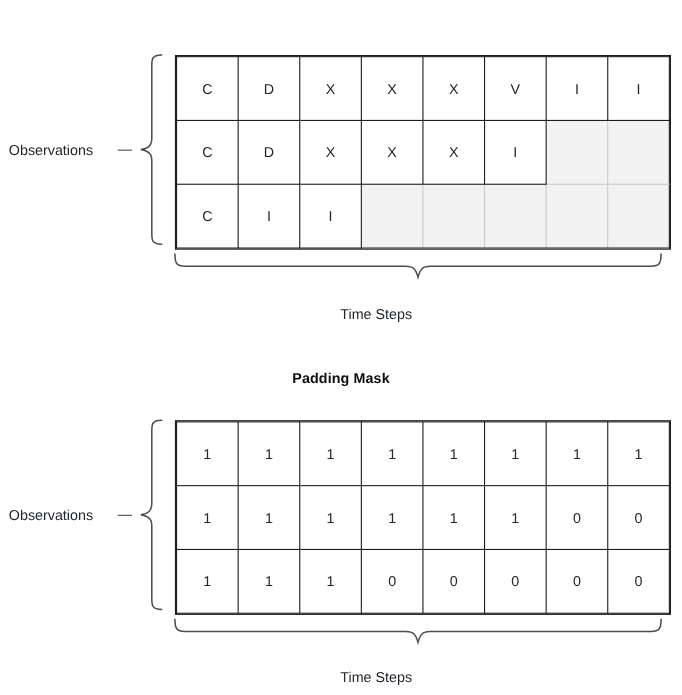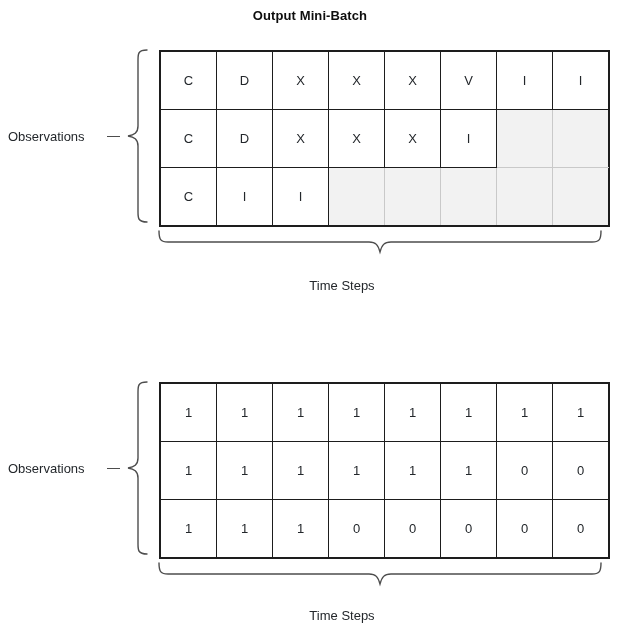--- a/index.html
+++ b/index.html
@@ -96,21 +96,20 @@
     position: absolute;
     height: 1px;
     background: #4d4d4d;
   }
 </style>
 </head>
 <body>
 
 <div class="section" style="top:0; height:316px;">
 
-  <div class="section-title" style="top:8px;">Output Mini-Batch</div>
 
   <div class="label-obs" style="left:8px; top:129px;">Observations</div>
 
   <div class="obs-tick" style="left:107px; top:136px; width:13px;"></div>
 
   <div class="brace-left" style="left:120px; top:48px; height:176px;">
     <svg width="30" height="176" viewBox="0 0 30 176" preserveAspectRatio="none">
       <path class="brace-path" d="M 27 2 C 18 2 18 6 18 12 L 18 78 C 18 85 14 87 8 88 C 14 89 18 91 18 98 L 18 164 C 18 170 18 174 27 174"></path>
     </svg>
   </div>
@@ -156,20 +155,21 @@
     <svg width="446" height="34" viewBox="0 0 446 34" preserveAspectRatio="none">
       <path class="brace-path" d="M 2 1 C 2 10 4 12 11 12 L 212 12 C 219 12 221 15 223 22 C 225 15 227 12 234 12 L 435 12 C 442 12 444 10 444 1"></path>
     </svg>
   </div>
 
   <div class="label-time" style="top:278px;">Time Steps</div>
 </div>
 
 <div class="section" style="top:316px; height:316px;">
 
+  <div class="section-title" style="top:20px;">Padding Mask</div>
 
   <div class="label-obs" style="left:8px; top:145px;">Observations</div>
 
   <div class="obs-tick" style="left:107px; top:152px; width:13px;"></div>
 
   <div class="brace-left" style="left:120px; top:64px; height:176px;">
     <svg width="30" height="176" viewBox="0 0 30 176" preserveAspectRatio="none">
       <path class="brace-path" d="M 27 2 C 18 2 18 6 18 12 L 18 78 C 18 85 14 87 8 88 C 14 89 18 91 18 98 L 18 164 C 18 170 18 174 27 174"></path>
     </svg>
   </div>

